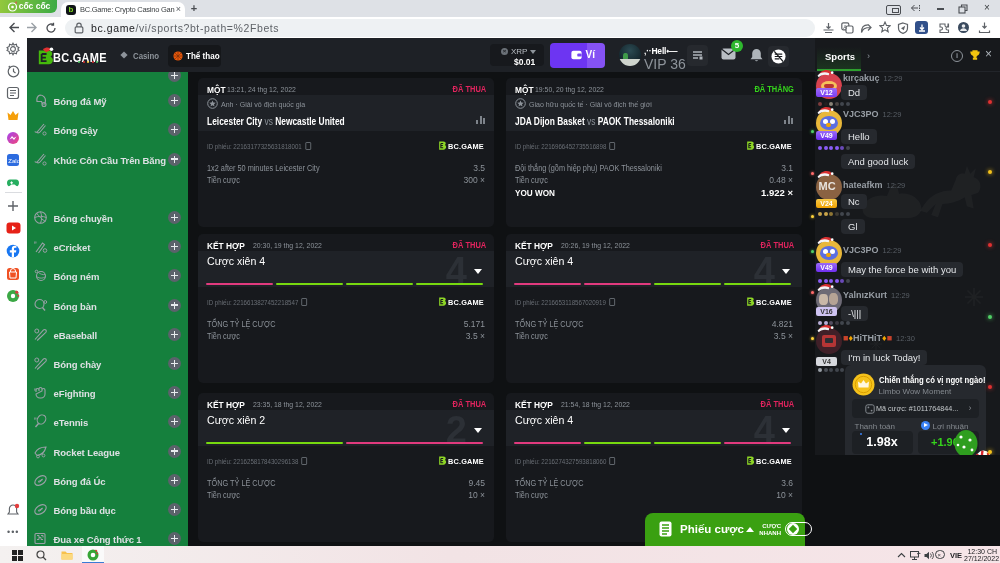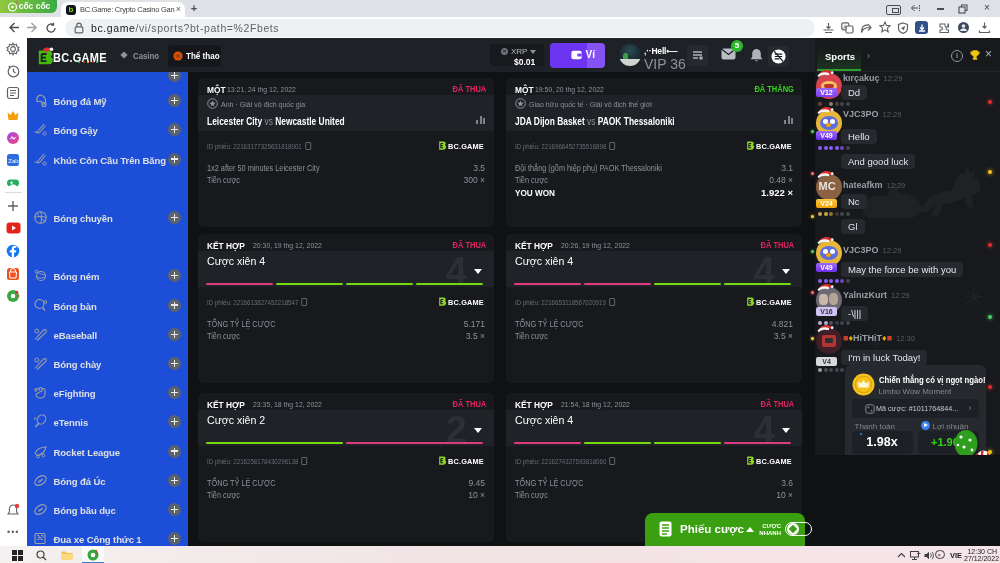--- a/index.html
+++ b/index.html
@@ -7,21 +7,21 @@
 #tabbar{left:0;top:0;width:1000px;height:17px;background:#dee1e6}
 #cocbtn{left:0;top:0;width:57px;height:13px;border-radius:0 0 6px 0;background:linear-gradient(95deg,#93c83d,#3aaa44);color:#fff;font-size:8.5px;font-weight:bold;line-height:13px;text-align:center}
 #tab{left:61px;top:2px;width:124px;height:15px;background:#fff;border-radius:7px 7px 0 0;font-size:7.5px;color:#3c4043;line-height:15px}
 #tab .fav{position:absolute;left:5px;top:2.5px;width:10px;height:10px;background:#101418;border-radius:3px;color:#7ed321;font-size:8px;font-weight:bold;line-height:10px;text-align:center}
 #tab .ttl{position:absolute;left:19px;top:0;white-space:nowrap;overflow:hidden;width:95px;letter-spacing:-.25px}
 #tab .tx{position:absolute;right:4px;top:0;color:#5f6368;font-size:9px}
 #addr{left:0;top:17px;width:1000px;height:21px;background:#ffffff}
 #urlpill{left:65px;top:1.5px;width:750px;height:18px;background:#eef1f3;border-radius:9px;font-size:10.5px;letter-spacing:.6px;line-height:18px;color:#5f6368}
 #bside{left:0;top:38px;width:27px;height:508px;background:#fff}
 #phead{left:27px;top:38px;width:788px;height:34px;background:#1e2126}
-#sbar{left:27px;top:72px;width:194px;height:474px;background:#1d4ed8;overflow:hidden}
+#sbar{left:27px;top:72px;width:194px;height:474px;background:#15803d;overflow:hidden}
 .sit{left:0;width:161px;height:29.2px}
 .sit .nm{position:absolute;left:26.6px;top:10px;font-size:9.5px;font-weight:bold;color:#dde0e3;white-space:nowrap;letter-spacing:-.1px}
 .sit .pl{position:absolute;left:141px;top:8px;width:13px;height:13px;border-radius:50%;background:#5b626b}
 .sit .pl:before{content:"";position:absolute;left:3px;top:5.9px;width:7px;height:1.2px;background:#e8ebee}
 .sit .pl:after{content:"";position:absolute;left:5.9px;top:3px;width:1.2px;height:7px;background:#e8ebee}
 .sic{position:absolute;left:6px;top:7px;width:15px;height:15px}
 #content{left:188px;top:72px;width:627px;height:474px;background:#0f1113;overflow:hidden}
 .card{position:absolute;width:296px;height:149px;background:#17191d;border-radius:5px;overflow:hidden}
 .ctype{position:absolute;left:9px;top:6px;font-size:9.5px;font-weight:bold;color:#fff;transform:scaleX(.88);transform-origin:0 50%}
 .cdate{position:absolute;top:7px;font-size:8px;color:#8d939a;transform:scaleX(.86);transform-origin:0 50%;white-space:nowrap}
@@ -321,20 +321,29 @@
       <div class="pl"></div>
     </div>
     <div class="abs sit" style="top:131.0px">
       <svg class="sic" viewBox="0 0 15 15">
         <circle cx="7.5" cy="7.5" r="5.8" fill="none" stroke="#9aa0a7" stroke-width="1.1"></circle>
         <path d="M7.5 1.7 C9 5 9 10 7.5 13.3 M1.7 7.5 C5 6 10 6 13.3 7.5 M3.5 3 C6 6.5 9 9.5 12.5 11.5" fill="none" stroke="#9aa0a7" stroke-width="1"></path>
       </svg>
       <div class="nm">Bóng chuyền</div>
       <div class="pl"></div>
     </div>
+    <div class="abs sit" style="top:160.2px">
+      <svg class="sic" viewBox="0 0 15 15">
+        <path d="M3 13 L9.5 4 L11.5 5.5 L5.5 14" fill="none" stroke="#9aa0a7" stroke-width="1.1"></path>
+        <circle cx="12" cy="11.5" r="1.8" fill="none" stroke="#9aa0a7" stroke-width="1"></circle>
+        <text x="1" y="5" font-size="5" fill="#9aa0a7" font-family="Liberation Sans">e</text>
+      </svg>
+      <div class="nm">eCricket</div>
+      <div class="pl"></div>
+    </div>
     <div class="abs sit" style="top:189.4px">
       <svg class="sic" viewBox="0 0 15 15">
         <circle cx="8" cy="8" r="4.5" fill="none" stroke="#9aa0a7" stroke-width="1.1"></circle>
         <path d="M5.5 4.5 C7 6 10 7 12 6.5 M4 9 C6.5 10.5 10 10.5 12 9" fill="none" stroke="#9aa0a7" stroke-width="0.9"></path>
         <circle cx="3.5" cy="3.5" r="1.3" fill="none" stroke="#9aa0a7" stroke-width="1"></circle>
       </svg>
       <div class="nm">Bóng ném</div>
       <div class="pl"></div>
     </div>
     <div class="abs sit" style="top:218.6px">

